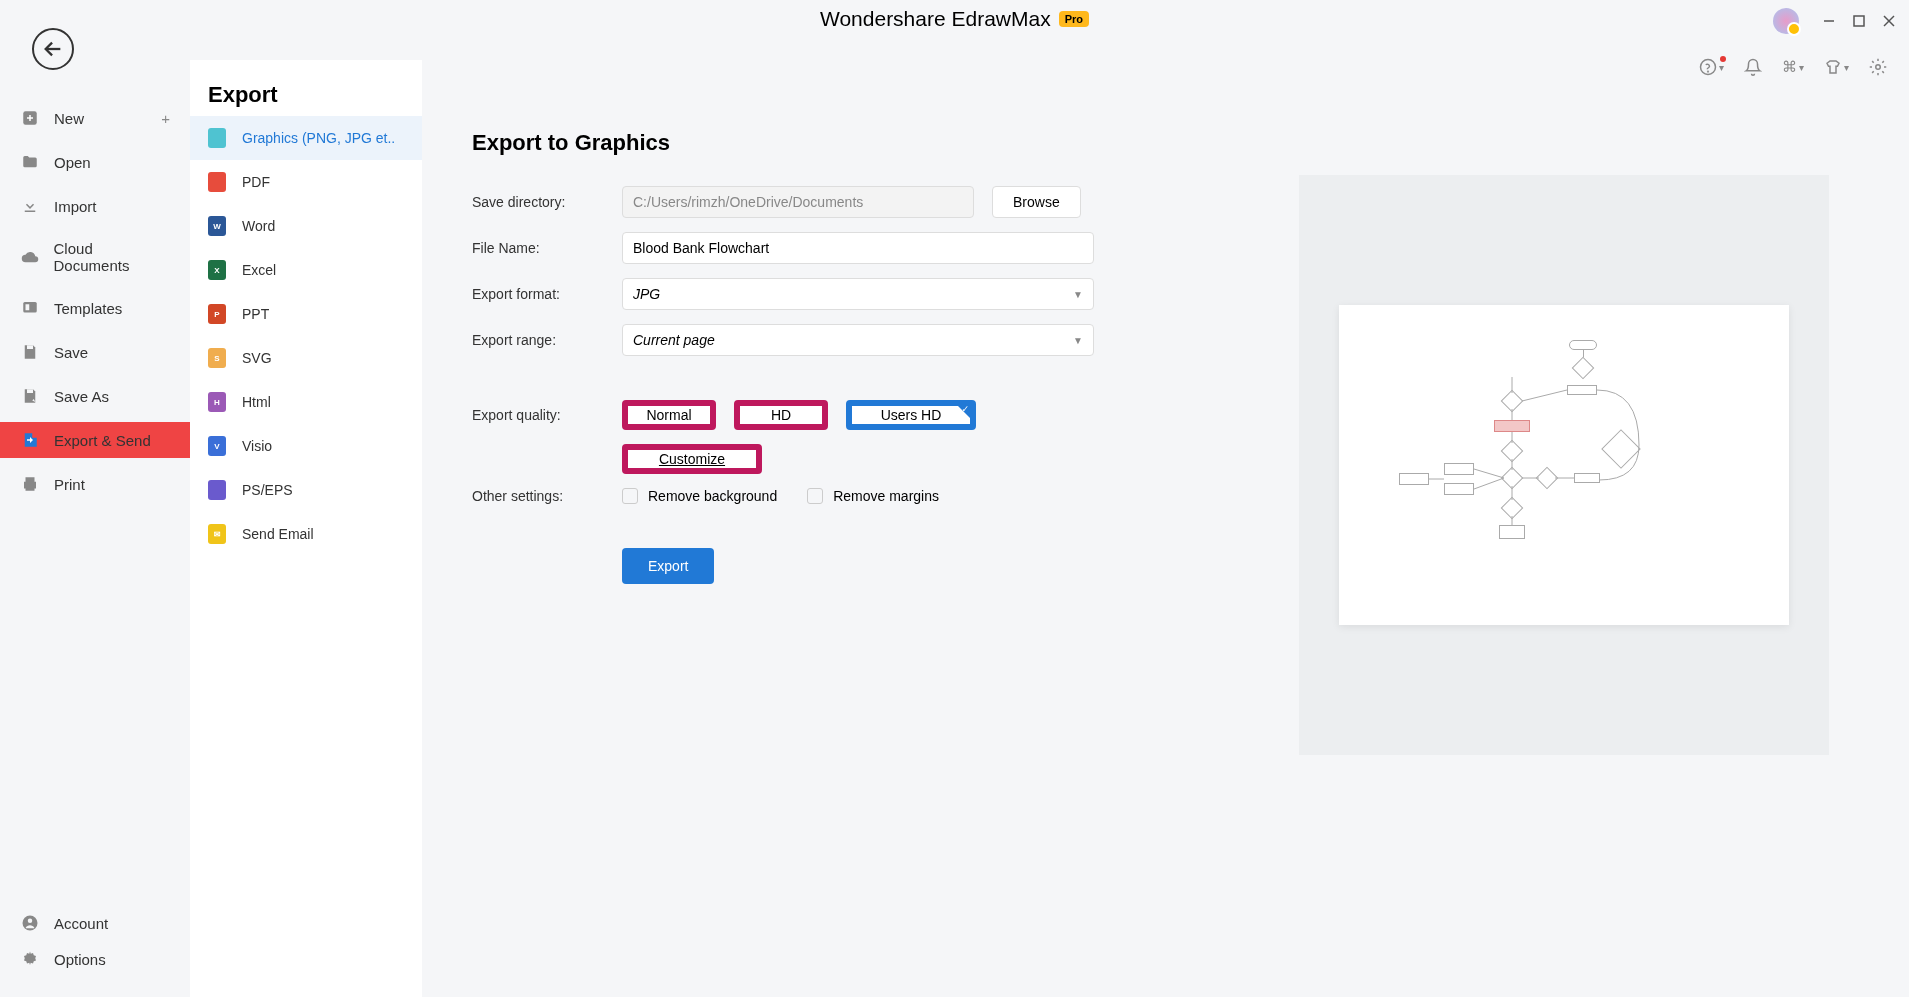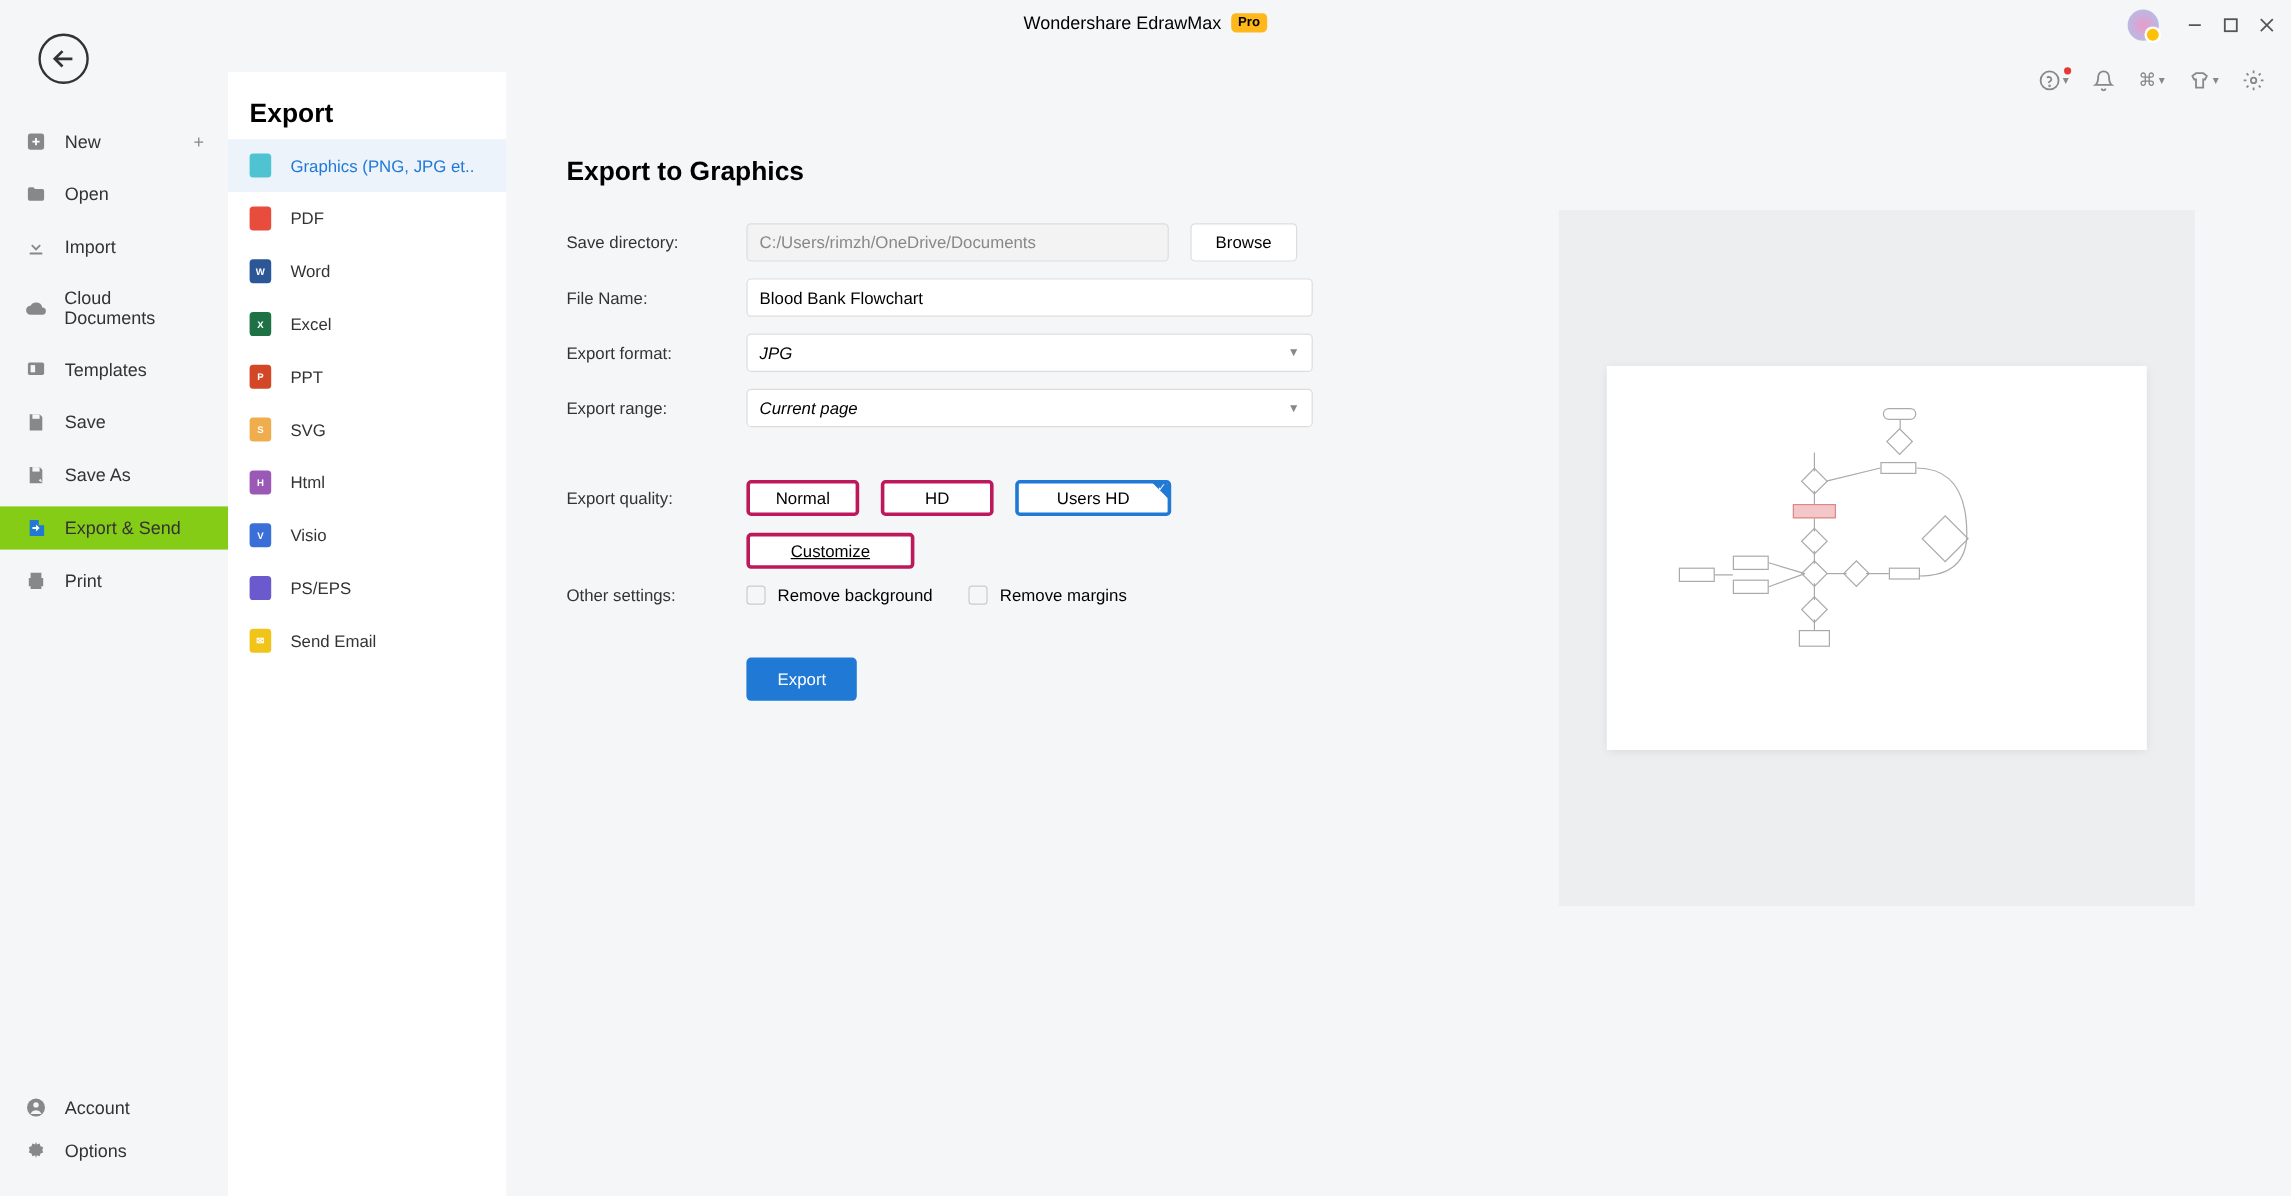--- a/index.html
+++ b/index.html
@@ -1,35 +1,35 @@
 <!DOCTYPE html>
 <html><head>
 <meta charset="utf-8">
 <style>
 * { box-sizing: border-box; margin: 0; padding: 0; font-family: -apple-system, BlinkMacSystemFont, "Segoe UI", Arial, sans-serif; }
 html, body { width: 100%; height: 100%; background: #f5f6f8; overflow: hidden; }
 
 .titlebar { position: absolute; top: 0; left: 0; right: 0; height: 38px; display: flex; align-items: center; justify-content: center; }
-.titlebar .title { font-size: 15px; color: #000; }
+.titlebar .title { font-size: 21px; color: #000; }
 .titlebar .pro-badge { background: #ffb81c; color: #000; font-size: 11px; font-weight: 600; padding: 2px 6px; border-radius: 4px; margin-left: 8px; }
 .winctrls { position: absolute; right: 12px; top: 8px; display: flex; gap: 14px; align-items: center; }
 .winctrls .avatar { width: 26px; height: 26px; border-radius: 50%; background: radial-gradient(circle, #e89cc9 0%, #a8c4f0 100%); margin-right: 8px; position: relative; }
 .winctrls .avatar::after { content: ""; position: absolute; right: -2px; bottom: -2px; width: 10px; height: 10px; border-radius: 50%; background: #ffc107; border: 2px solid #fff; }
 .winctrls .wc { width: 16px; height: 16px; display: flex; align-items: center; justify-content: center; cursor: pointer; color: #555; }
 
 .toolbar2 { position: absolute; right: 22px; top: 58px; display: flex; gap: 20px; align-items: center; color: #888; }
 .toolbar2 .tb { position: relative; cursor: pointer; display: flex; align-items: center; }
 .toolbar2 .dot { position: absolute; top: -2px; right: -2px; width: 6px; height: 6px; border-radius: 50%; background: #e53935; }
 
 .back-area { position: absolute; left: 32px; top: 28px; }
 .back-btn { width: 42px; height: 42px; border: 2px solid #333; border-radius: 50%; display: flex; align-items: center; justify-content: center; cursor: pointer; }
 
 .sidebar1 { position: absolute; left: 0; top: 100px; width: 190px; display: flex; flex-direction: column; gap: 8px; justify-content: space-between; }
 .s1-item { display: flex; align-items: center; padding: 8px 20px; cursor: pointer; color: #333; font-size: 15px; }
-.s1-item.active { background: #84cc16; }
+.s1-item.active { background: #ef4444; }
 .s1-item .icon { width: 20px; height: 20px; margin-right: 14px; color: #888; display:flex; align-items:center; justify-content:center;}
 .s1-item .plus { margin-left: auto; color: #888; }
 .sidebar1-bottom { position: absolute; left: 0; bottom: 20px; width: 190px; }
 
 .sidebar2 { position: absolute; left: 190px; top: 60px; width: 232px; bottom: 0; background: #fff; padding-top: 10px; }
 .sidebar2 h2 { font-size: 22px; font-weight: 700; padding: 12px 18px 8px; }
 .sidebar2 h3 { font-size: 20px; font-weight: 700; padding: 20px 18px 8px; }
 .s2-item { display: flex; align-items: center; padding: 12px 18px; cursor: pointer; font-size: 14px; color: #333; }
 .s2-item.active { background: #ecf3fb; color: #2179d6; }
 .s2-item .ficon { width: 18px; height: 20px; margin-right: 16px; border-radius: 3px; display: flex; align-items: center; justify-content: center; color: #fff; font-size: 8px; font-weight: bold; }
@@ -38,21 +38,21 @@
 .main h1 { font-size: 22px; font-weight: 700; margin-bottom: 30px; }
 .form-row { display: flex; align-items: center; margin-bottom: 14px; margin-top: 14px; }
 .form-row .lbl { width: 150px; font-size: 14px; color: #333; }
 input.txt, .select { height: 32px; border: 1px solid #ddd; border-radius: 4px; padding: 0 10px; font-size: 14px; background: #fff; width: 472px; }
 input.txt[disabled] { background: #f3f3f3; color: #888; }
 .select { display: flex; align-items: center; justify-content: space-between; cursor: pointer; font-style: italic; }
 .select .caret { color: #888; font-size: 10px; }
 .btn-browse { height: 32px; padding: 0 20px; border: 1px solid #ddd; background: #fff; border-radius: 4px; margin-left: 18px; cursor: pointer; font-size: 14px; }
 
 .seg-group { display: flex; gap: 18px; }
-.seg { height: 30px; min-width: 94px; border: 3px solid #be185d; border-radius: 4px; display: flex; align-items: center; justify-content: center; font-size: 14px; cursor: pointer; background: #fff; position: relative; padding: 0 12px; }
+.seg { height: 30px; min-width: 94px; border: 6px solid #be185d; border-radius: 4px; display: flex; align-items: center; justify-content: center; font-size: 14px; cursor: pointer; background: #fff; position: relative; padding: 0 12px; }
 .seg.wide { min-width: 130px; }
 .seg.customize { min-width: 140px; text-decoration: underline; }
 .seg.selected { border-color: #2179d6; }
 .seg.selected::after { content:""; position:absolute; top:-1px; right:-1px; width:0; height:0; border-left:14px solid transparent; border-top:14px solid #2179d6; border-top-right-radius:4px; }
 .seg.selected::before { content:"✓"; position:absolute; top:-2px; right:1px; color:#fff; font-size:9px; z-index:1; }
 
 .chk { width: 16px; height: 16px; border: 1px solid #ccc; border-radius: 3px; margin-right: 10px; cursor: pointer; }
 .chk-row { display: flex; align-items: center; margin-right: 30px; font-size: 14px; }
 
 .btn-export { background: #2179d6; color: #fff; border: none; height: 36px; padding: 0 26px; border-radius: 4px; font-size: 14px; cursor: pointer; margin-top: 30px; margin-left: 150px; }

